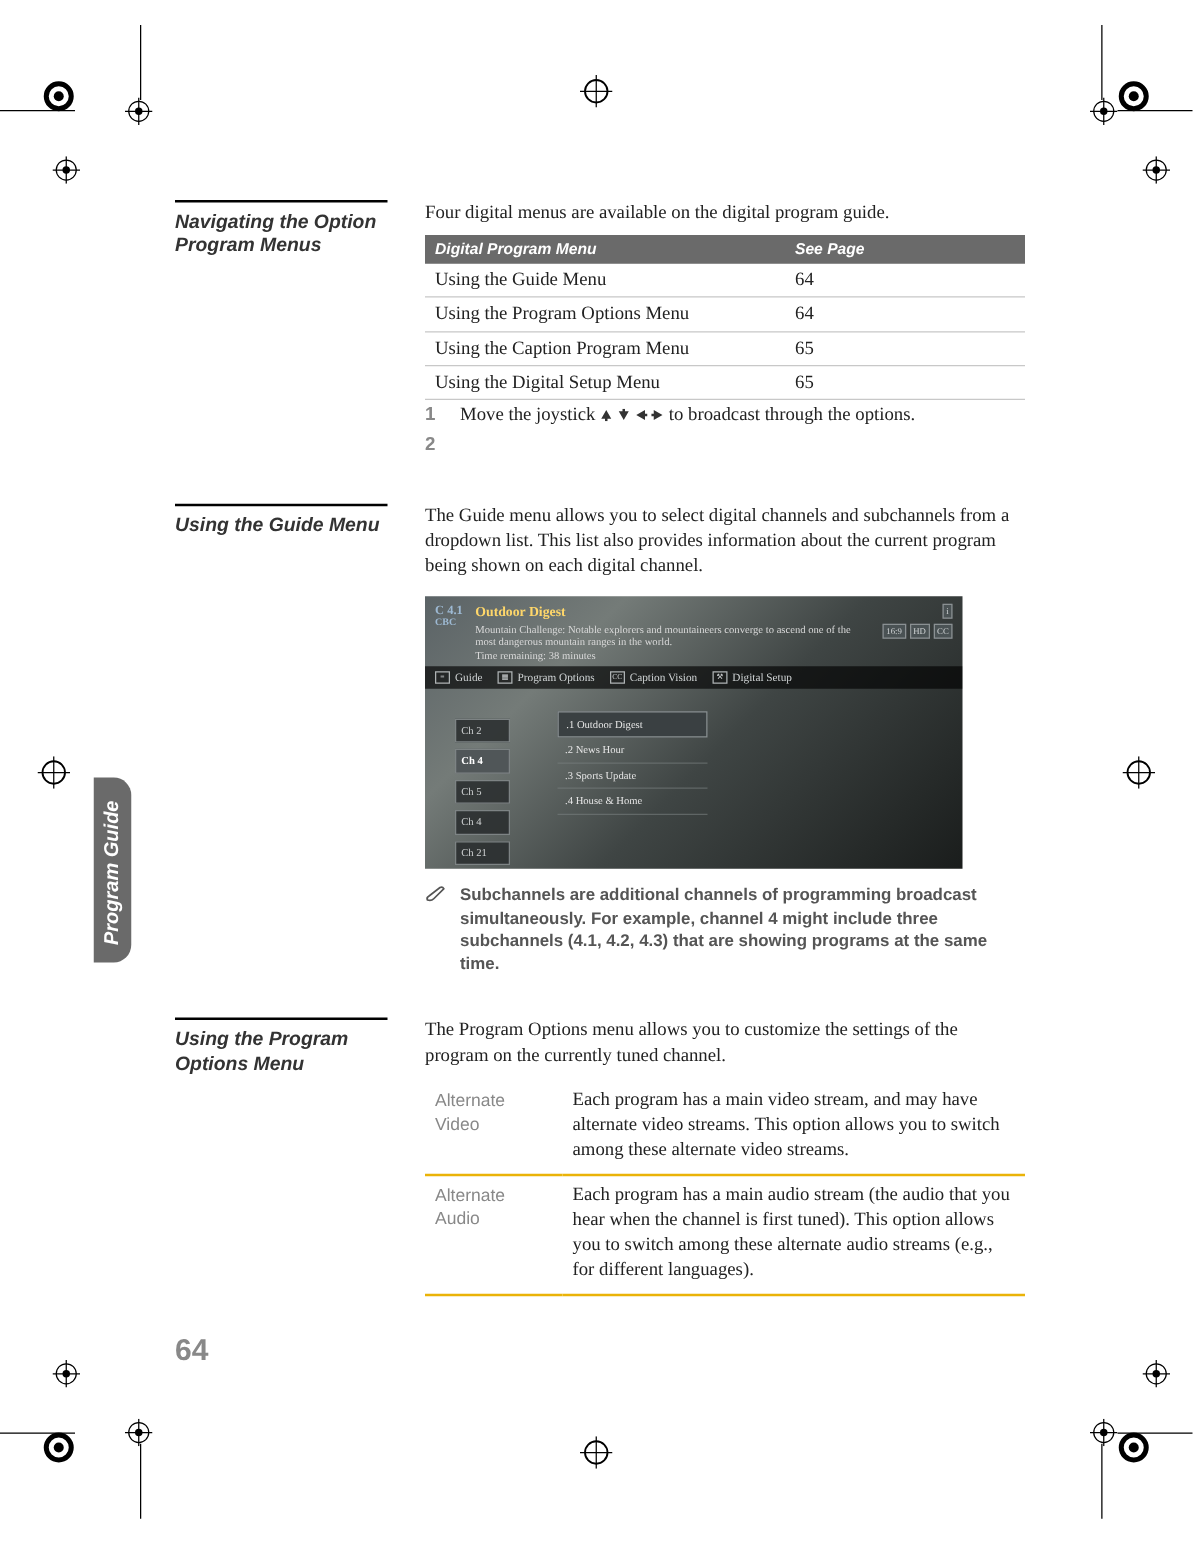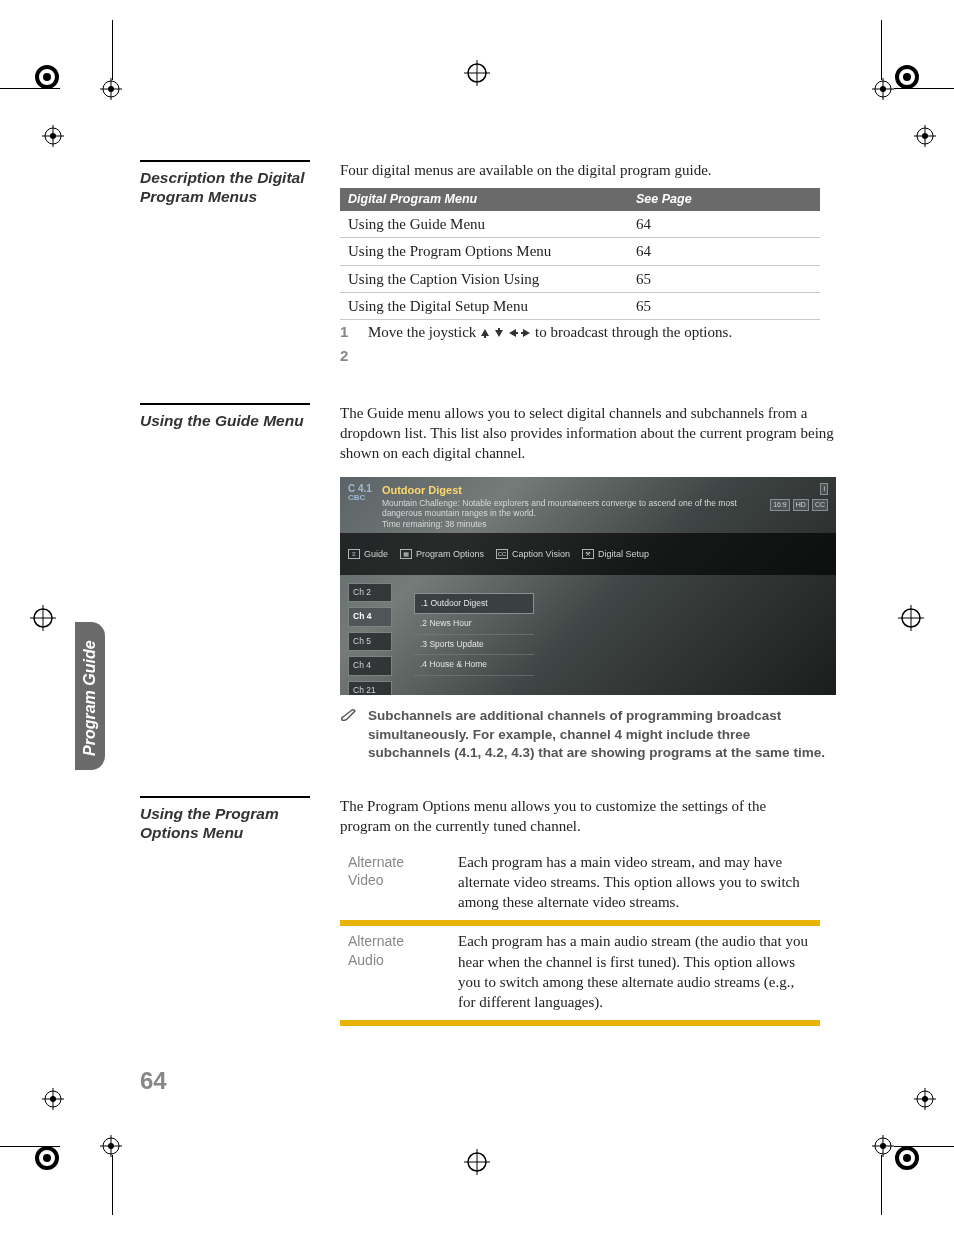--- a/index.html
+++ b/index.html
@@ -77,53 +77,53 @@
   }
   ol.steps { list-style:none; padding:0; margin:0; }
   ol.steps li { display:flex; gap:14px; font-size:15px; padding:2px 0;}
   ol.steps .num { font-family: Arial, Helvetica, sans-serif; font-weight:bold; color:#888; width:14px;}
   .arrows svg { vertical-align: -1px; }
   .btn-icon { display:inline-block; vertical-align:-3px;}
 
   
   .guide-shot {
     margin: 14px 0 12px;
-    width: 496px; height: 218px;
+    width: 430px; height: 218px;
     background: linear-gradient(135deg,#5b6366 0%, #747b78 25%, #3f4544 55%, #1a1d1c 100%);
     position: relative;
-    font-family: Liberation Sans, sans-serif;
+    font-family: Liberation Serif, serif;
     color:#dcdcdc;
     overflow:hidden;
   }
   .gs-top { padding:6px 8px 4px; font-size:9px; display:flex; gap:10px;}
   .gs-top .ch { color:#9db9d3; font-weight:bold; font-size:10px; line-height:1.1;}
   .gs-top .title { color:#ffd76a; font-weight:bold; font-size:11px;}
   .gs-top .desc { color:#d9d9d9; font-size:8.5px; line-height:1.2;}
   .gs-badges { position:absolute; top:6px; right:8px; display:flex; flex-direction:column; gap:4px; align-items:flex-end;}
   .gs-badge-row{display:flex;gap:3px;}
   .badge { background:#4a5254; border:1px solid #8a9092; color:#d0d4d5; font-size:7px; padding:0 2px; line-height:10px; }
-  .gs-tabs { display:flex; gap:12px; padding:15px 8px; background:rgba(0,0,0,.65); font-size:9px; align-items:center;text-align:right;}
+  .gs-tabs { display:flex; gap:12px; padding:3px 8px; background:rgba(0,0,0,.65); font-size:9px; align-items:center;text-align:right;}
   .gs-tabs .tab { display:flex; gap:4px; align-items:center; color:#cfd3d4;}
   .gs-tabs .tab .ic { width:12px;height:10px;border:1px solid #aeb3b4; display:flex;align-items:center;justify-content:center;font-size:6px;}
   .gs-body { display:flex; gap:22px; padding:8px 8px; }
-  .gs-chlist { list-style:none; padding:0; margin:0; width:44px;}
+  .gs-chlist { list-style:none; padding:0; margin:16px; width:44px;}
   .gs-chlist li { border:1px solid #7d8384; background:rgba(40,44,45,.85); color:#d0d3d4; font-size:8.5px; padding:3px 4px; margin-bottom:5px;}
   .gs-chlist li.active{ background:#505658; color:#fff; font-weight:bold;}
   .gs-sublist { list-style:none; padding:0; margin:10px 0 0; width:120px;}
   .gs-sublist li { color:#e6e6e6; font-size:8.5px; padding:4px 6px; border-bottom:1px solid rgba(120,126,127,.6);}
   .gs-sublist li.active{ background:#3a4042; border:1px solid #8a9092;}
 
   .note { display:flex; gap:10px; margin:6px 0 0; }
   .note .pen { flex:0 0 18px; }
   .note .txt { font-family: Arial, Helvetica, sans-serif; font-weight:bold; color:#555; font-size:13.5px; line-height:1.35;}
 
   
   table.opt { border-collapse: collapse; width:100%; margin-top:10px;}
   table.opt th { background:#6a6a6a; color:#fff; font-family: Arial, Helvetica, sans-serif; font-weight:bold; font-style:italic; font-size:12.5px; text-align:left; padding:3px 8px;}
-  table.opt td { font-size:15px; padding:5px 8px 8px; border-bottom:6px solid #eab308; vertical-align:top;margin-left:36px;}
+  table.opt td { font-size:15px; padding:5px 8px 8px; border-bottom:2px solid #eab308; vertical-align:top;margin-left:36px;}
   table.opt td.optname { font-family: Arial, Helvetica, sans-serif; color:#888; width:110px; font-size:14px; padding-top:6px;}
 
   .sidelabel {
     position:absolute; left:75px; top:770px;
     transform: rotate(-90deg); transform-origin: left top;
     background:#6a6a6a; color:#fff;
     font-family: Arial, Helvetica, sans-serif; font-weight:bold; font-style:italic;
     font-size:16px; padding:6px 18px 6px 14px;
     border-radius: 0 0 14px 14px;
   }
@@ -263,39 +263,39 @@
 <div class="crop-h" style="bottom:88px;left:0"></div>
 <div class="crop-v" style="bottom:20px;right:72px"></div>
 <div class="crop-h" style="bottom:88px;right:0"></div>
 
 <div class="sidelabel">Program Guide</div>
 <div class="pagenum">64</div>
 
 <div class="page">
 
   <div class="section">
-    <div class="sidehead">Description the Digital Program Menus</div>
+    <div class="sidehead">Navigating the Option Program Menus</div>
     <div class="body">
       <p>Four digital menus are available on the digital program guide.</p>
       <table class="ref">
         <tbody>
             <tr>
               <th>Digital Program Menu</th>
               <th>See Page</th>
             </tr>
         <tr>
               <td>Using the Guide Menu</td>
               <td>64</td>
             </tr>
         <tr>
               <td>Using the Program Options Menu</td>
               <td>64</td>
             </tr>
         <tr>
-              <td>Using the Caption Vision Using</td>
+              <td>Using the Caption Program Menu</td>
               <td>65</td>
             </tr>
         <tr>
               <td>Using the Digital Setup Menu</td>
               <td>65</td>
             </tr>
       </tbody>
         </table>
       <ol class="steps">
         <li>

